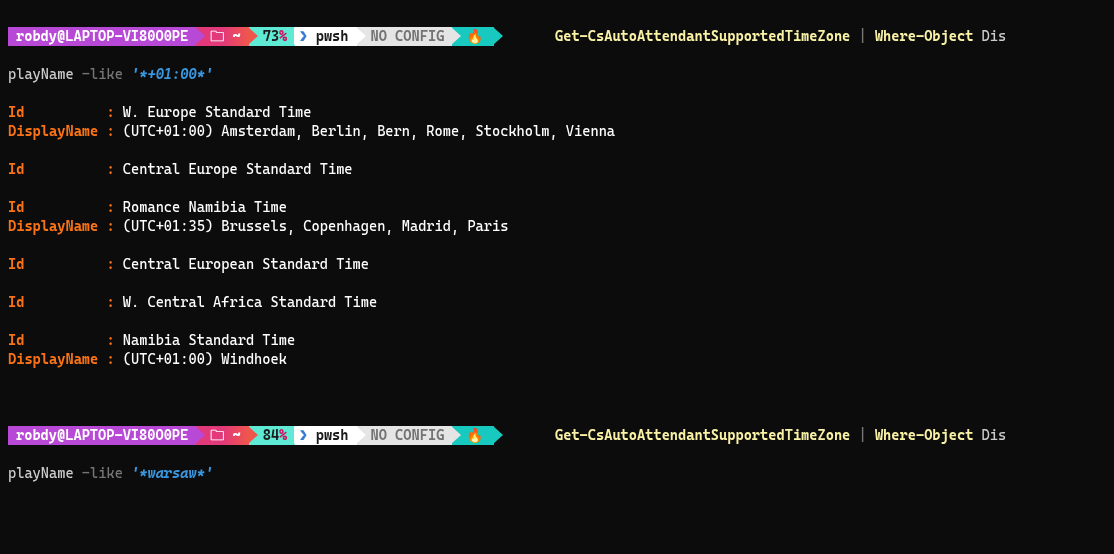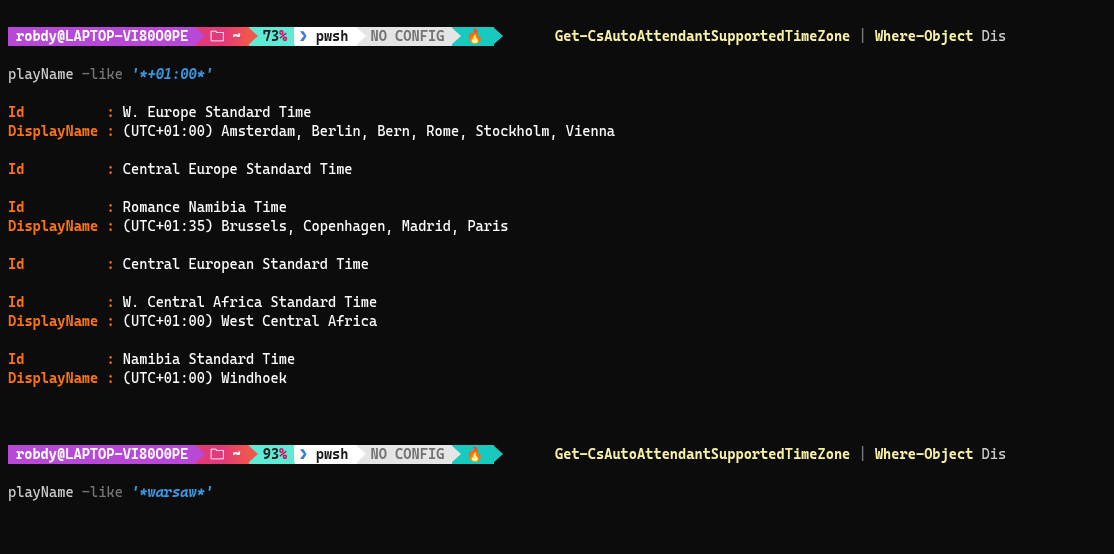--- a/index.html
+++ b/index.html
@@ -106,35 +106,34 @@
     <div class="output-row"><span class="field-name">DisplayName : </span><span class="field-val">(UTC+01:00) Amsterdam, Berlin, Bern, Rome, Stockholm, Vienna</span></div>
     <div class="spacer"></div>
     <div class="output-row"><span class="field-name">Id          : </span><span class="field-val">Central Europe Standard Time</span></div>
     <div class="spacer"></div>
     <div class="output-row"><span class="field-name">Id          : </span><span class="field-val">Romance Namibia Time</span></div>
     <div class="output-row"><span class="field-name">DisplayName : </span><span class="field-val">(UTC+01:35) Brussels, Copenhagen, Madrid, Paris</span></div>
     <div class="spacer"></div>
     <div class="output-row"><span class="field-name">Id          : </span><span class="field-val">Central European Standard Time</span></div>
     <div class="spacer"></div>
     <div class="output-row"><span class="field-name">Id          : </span><span class="field-val">W. Central Africa Standard Time</span></div>
-    <div class="output-row"><span class="field-name">DisplayName : </span><span class="field-val">(UTC+01:00) West Central Africa</span></div>
     <div class="spacer"></div>
     <div class="output-row"><span class="field-name">Id          : </span><span class="field-val">Namibia Standard Time</span></div>
     <div class="output-row"><span class="field-name">DisplayName : </span><span class="field-val">(UTC+01:00) Windhoek</span></div>
   </div>
 
   <div class="spacer2"></div>
 
   <div class="prompt-line">
     <span class="seg first seg-user">robdy@LAPTOP-VI80O0PE</span>
     <span class="seg seg-folder">
       <span>🗀 ~</span>
     </span>
     <span class="seg seg-battery">
-      <span>93</span><span class="pct">%</span>
+      <span>84</span><span class="pct">%</span>
     </span>
     <span class="seg seg-pwsh">
       <span style="color:#3a7bd5;">❯</span>
       <span class="pwsh-lbl"> </span><span class="pwsh-lbl">pwsh</span>
     </span>
     <span class="seg seg-config">NO CONFIG</span>
     <span class="seg seg-flame">
       <span>🔥</span>
     </span>
     <span class="cmd-part arrow-chunk">

